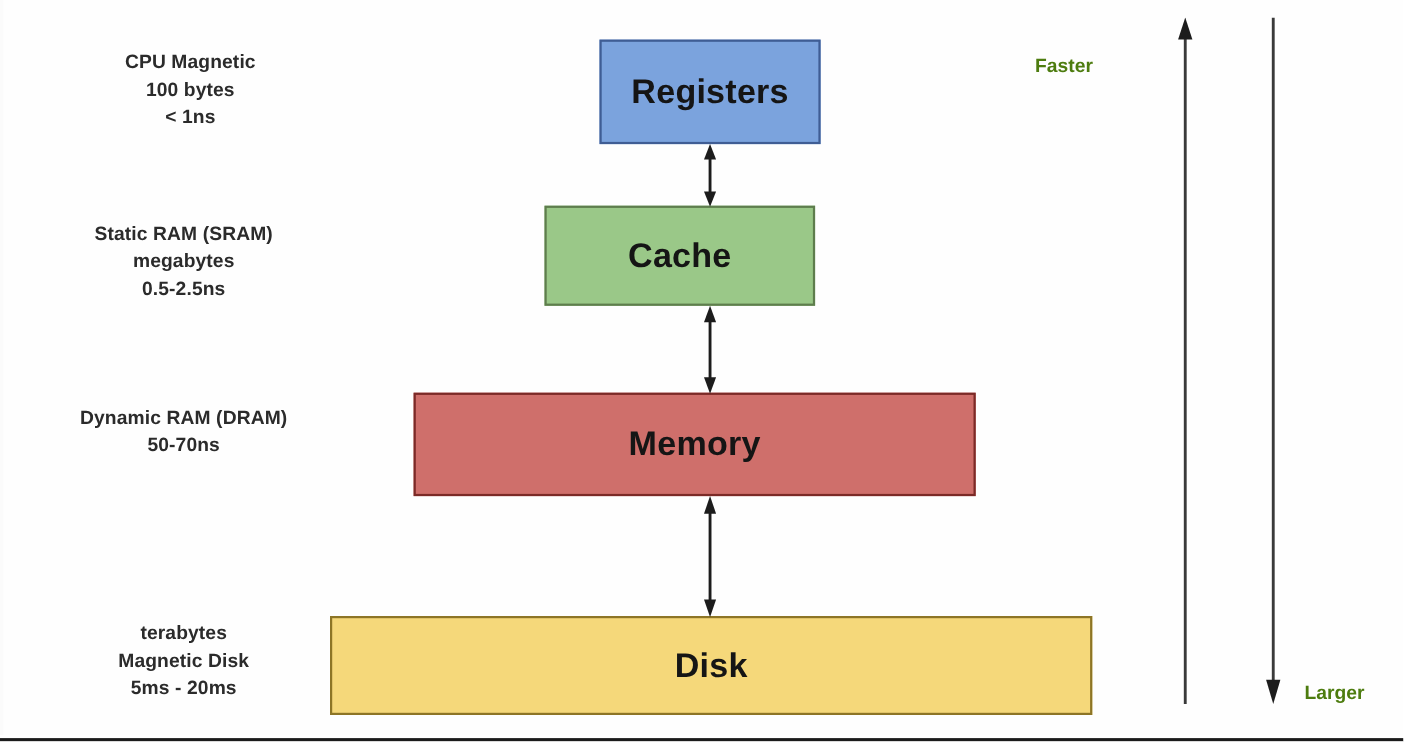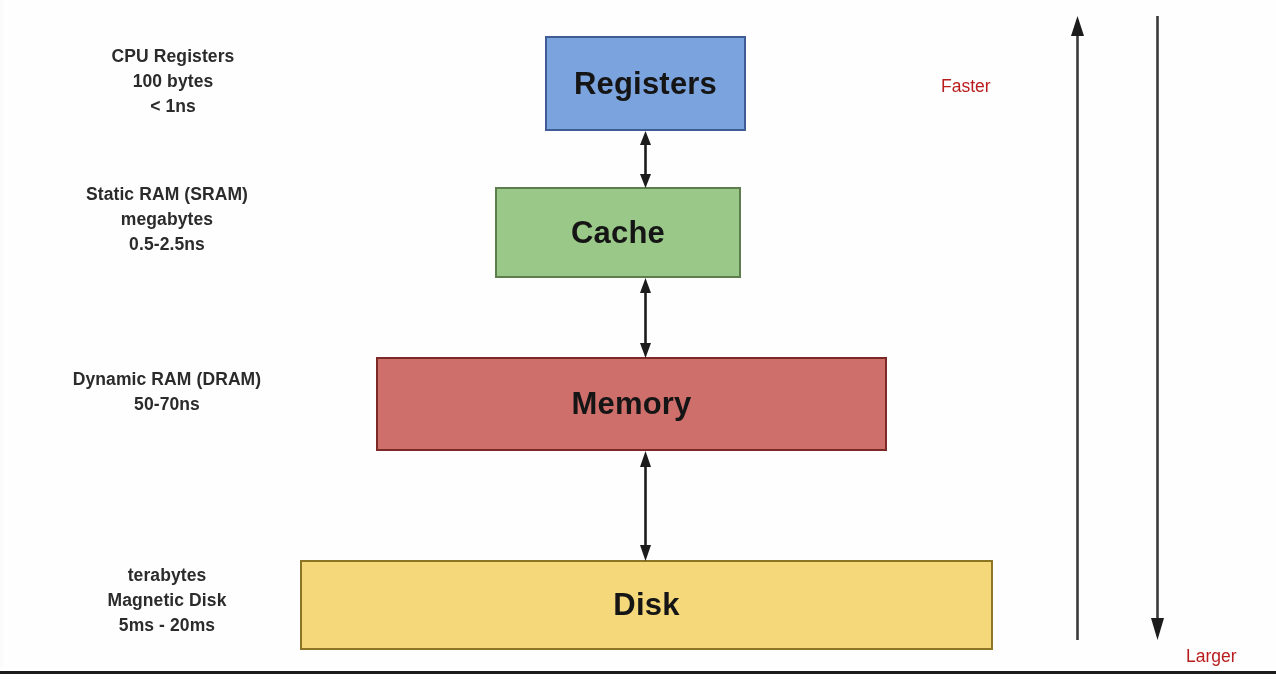--- a/index.html
+++ b/index.html
@@ -111,44 +111,43 @@
   .axis {
     position: absolute;
     width: 17px;
   }
   .axis svg { display: block; }
   .axis-faster { left: 1069px; top: 16px; }
   .axis-larger { left: 1149px; top: 16px; }
 
   .axis-label {
     position: absolute;
-    font-weight: normal;
+    font-weight: bold;
     font-size: 17.5px;
-    color: #b91c1c;
+    color: #4d7c0f;
     white-space: nowrap;
-    margin-top: 27px;
   }
   .label-faster { left: 941px; top: 49px; }
   .label-larger { left: 1186px; top: 619px; }
 </style>
 </head>
 <body>
 
 <div id="stage">
 
   <div class="canvas-bg"></div>
   <div class="edge-left"></div>
 
   <div class="desc" style="left:28px; top:44px; width:290px;">
-    <span class="ln">CPU Registers</span>
+    <span class="ln">CPU Magnetic</span>
     <span class="ln">100 bytes</span>
     <span class="ln">&lt; 1ns</span>
   </div>
 
-  <div class="desc" style="left:22px; top:182px; width:290px;">
+  <div class="desc" style="left:22px; top:200px; width:290px;">
     <span class="ln">Static RAM (SRAM)</span>
     <span class="ln">megabytes</span>
     <span class="ln">0.5-2.5ns</span>
   </div>
 
   <div class="desc" style="left:22px; top:367px; width:290px;">
     <span class="ln">Dynamic RAM (DRAM)</span>
     <span class="ln">50-70ns</span>
   </div>
 

